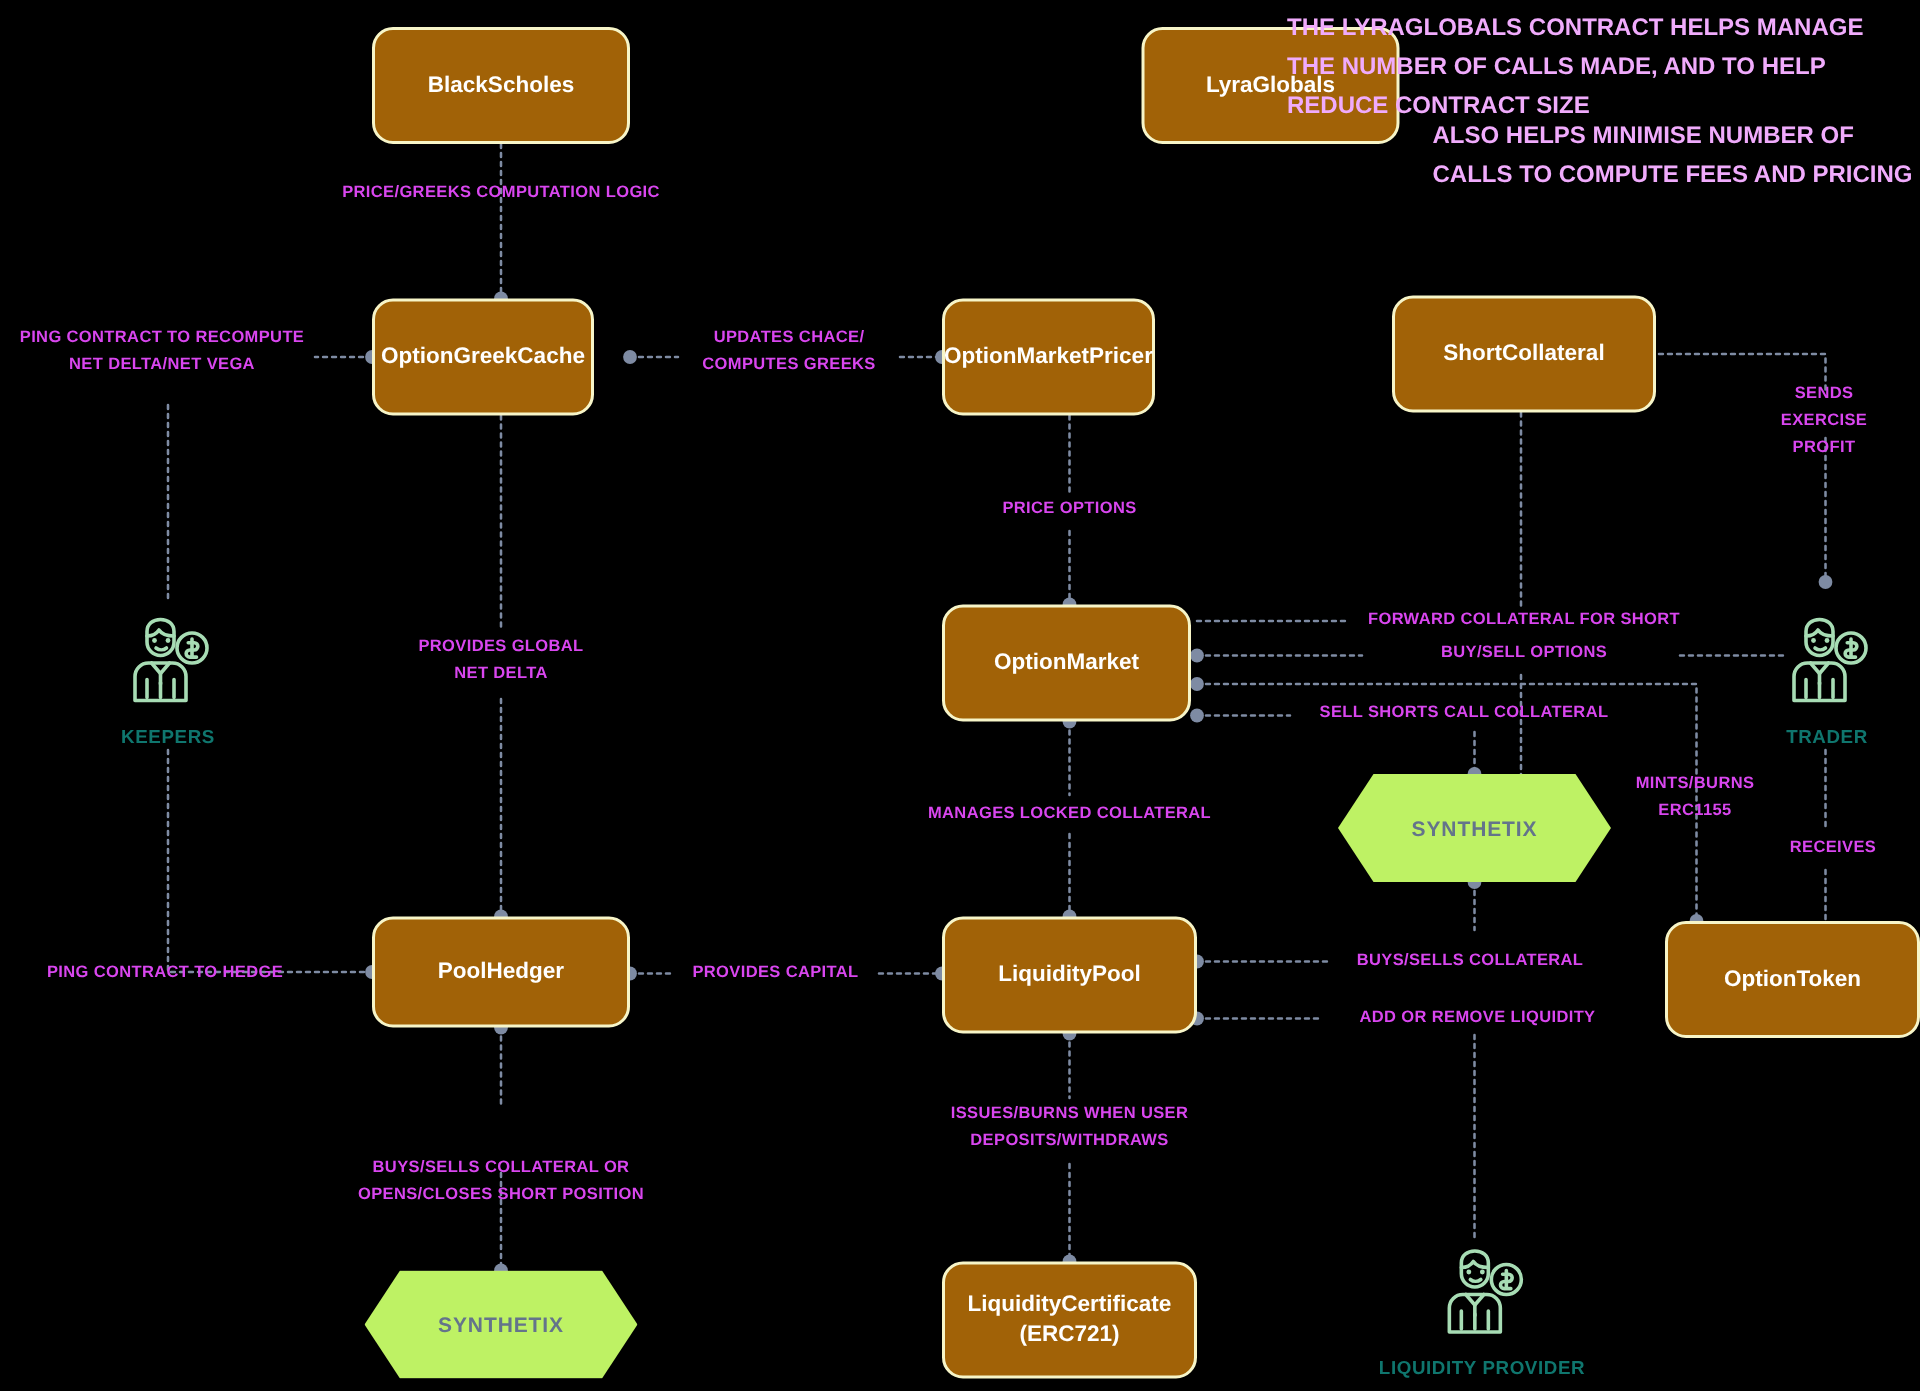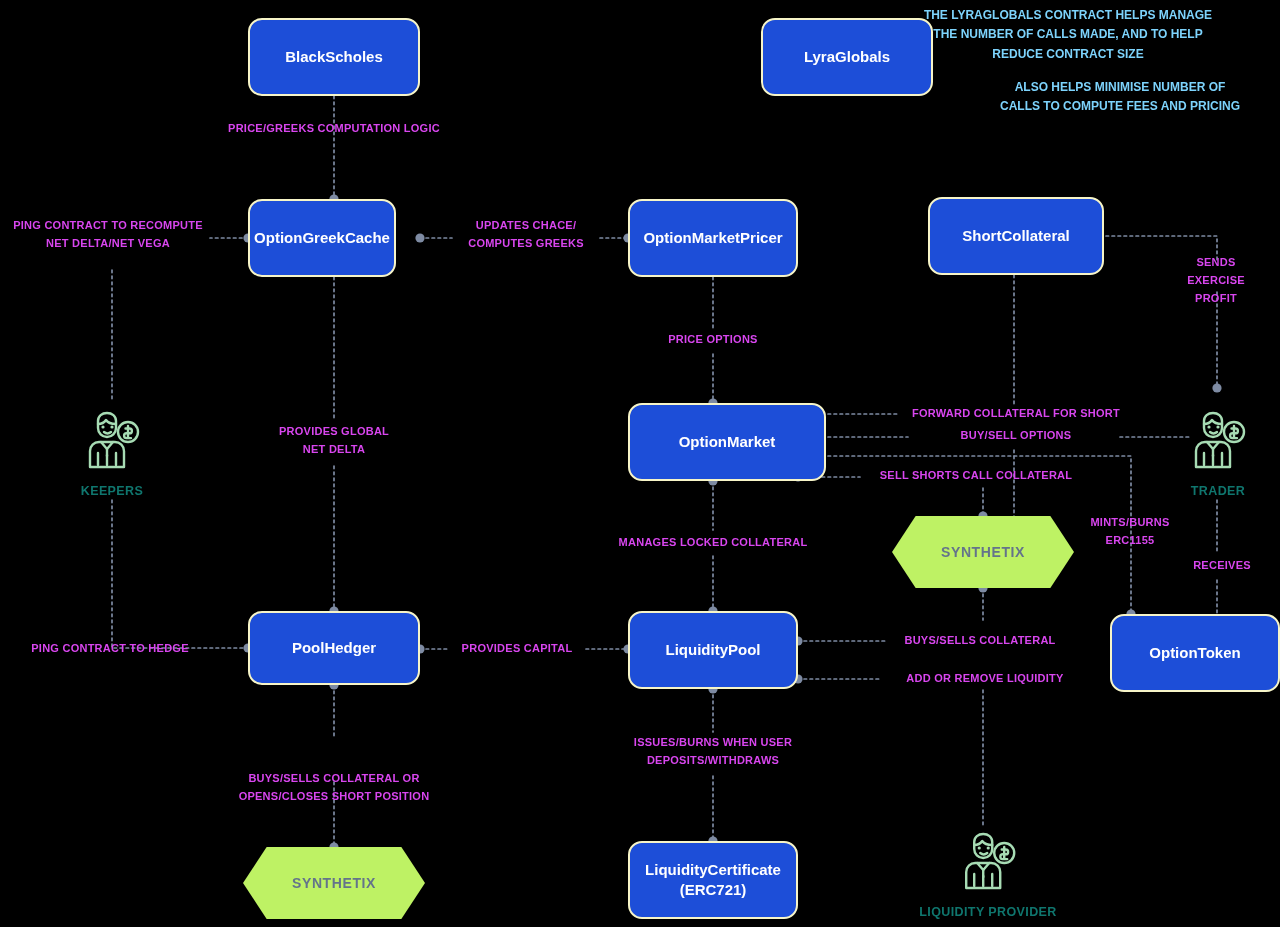--- a/index.html
+++ b/index.html
@@ -18,21 +18,21 @@
     box-sizing:border-box;
     display:flex;align-items:center;justify-content:center;
     text-align:center;
     color:#ffffff;
     font-weight:bold;
     font-size:15px;
     line-height:1.35;
     z-index:5;
   }
   .node.rect{
-    background:#1d4ed8;
+    background:#a16207;
     border:2px solid #f7f5c8;
     border-radius:14px;
   }
   .node.hex{
     background:#bef264;
     color:#64748b;
     font-weight:bold;
     font-size:14px;
     letter-spacing:.6px;
     border:0;
@@ -64,25 +64,25 @@
     font-size:12.5px;
     font-weight:bold;
     letter-spacing:.4px;
     text-align:center;
     white-space:pre-line;
   }
 
   
   .note{
     position:absolute;
-    color:#7dd3fc;
-    font-size:12px;
+    color:#f0abfc;
+    font-size:16px;
     font-weight:bold;
     line-height:1.62;
-    text-align:center;
+    text-align:left;
     white-space:pre-line;
     z-index:6;
   }
 </style>
 </head>
 <body>
 
 <div id="stage">
 
   <svg id="edges" viewBox="0 0 1280 927" xmlns="http://www.w3.org/2000/svg">
@@ -173,25 +173,25 @@
     <circle class="dt" cx="713" cy="689" r="4.6"></circle>
     <circle class="dt" cx="713" cy="841" r="4.6"></circle>
   </svg>
 
   <div class="node rect" style="left:248px;top:18px;width:172px;height:78px;">BlackScholes</div>
 
   <div class="node rect" style="left:761px;top:18px;width:172px;height:78px;">LyraGlobals</div>
 
   <div class="node rect" style="left:248px;top:199px;width:148px;height:78px;">OptionGreekCache</div>
 
-  <div class="node rect" style="left:628px;top:199px;width:170px;height:78px;">OptionMarketPricer</div>
+  <div class="node rect" style="left:628px;top:199px;width:142px;height:78px;">OptionMarketPricer</div>
 
   <div class="node rect" style="left:928px;top:197px;width:176px;height:78px;">ShortCollateral</div>
 
-  <div class="node rect" style="left:628px;top:403px;width:198px;height:78px;">OptionMarket</div>
+  <div class="node rect" style="left:628px;top:403px;width:166px;height:78px;">OptionMarket</div>
 
   <div class="node hex" style="left:892px;top:516px;width:182px;height:72px;">
     <span class="hexinner">SYNTHETIX</span>
   </div>
 
   <div class="node rect" style="left:248px;top:611px;width:172px;height:74px;">PoolHedger</div>
 
   <div class="node rect" style="left:628px;top:611px;width:170px;height:78px;">LiquidityPool</div>
 
   <div class="node rect" style="left:1110px;top:614px;width:170px;height:78px;">OptionToken</div>

